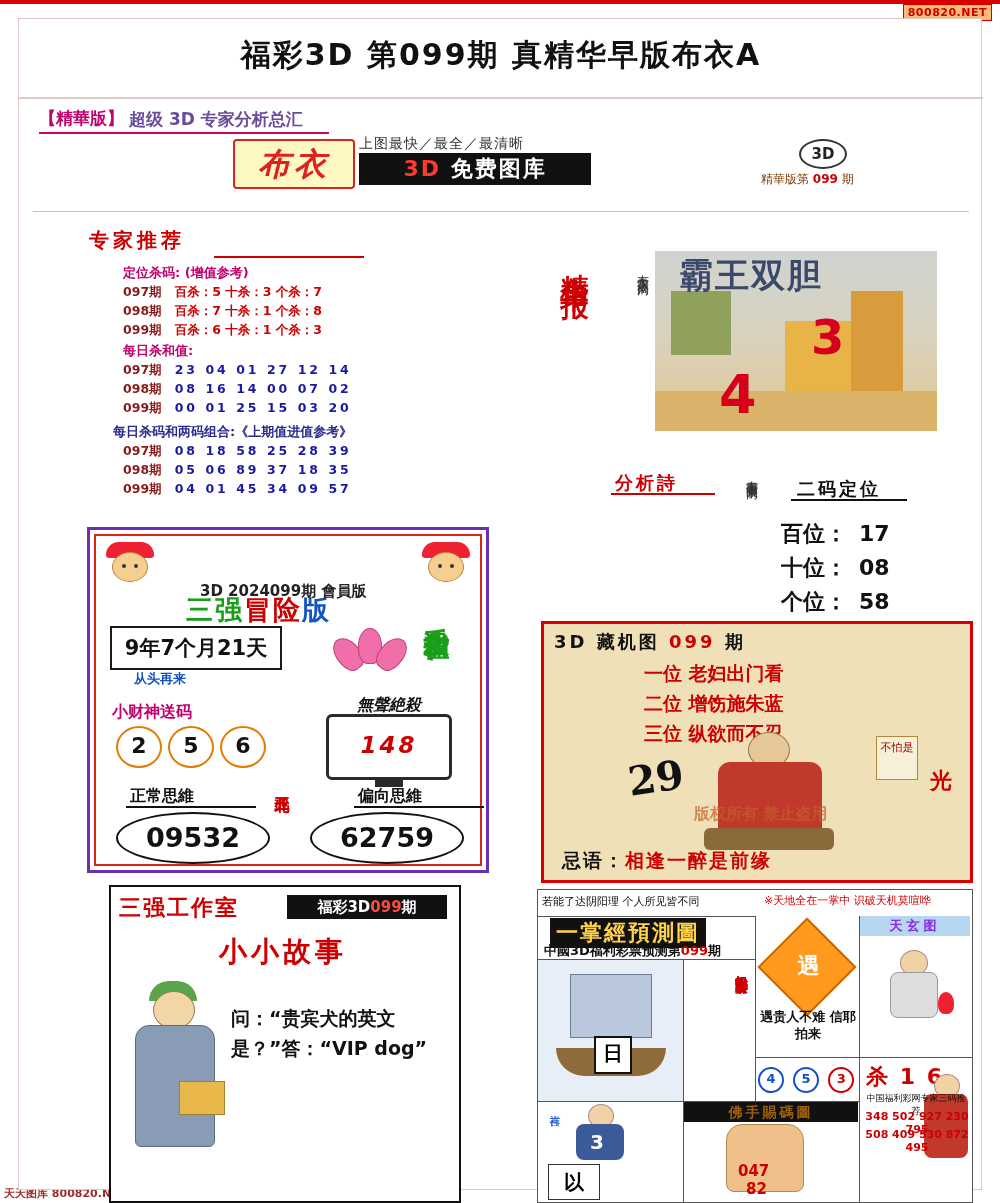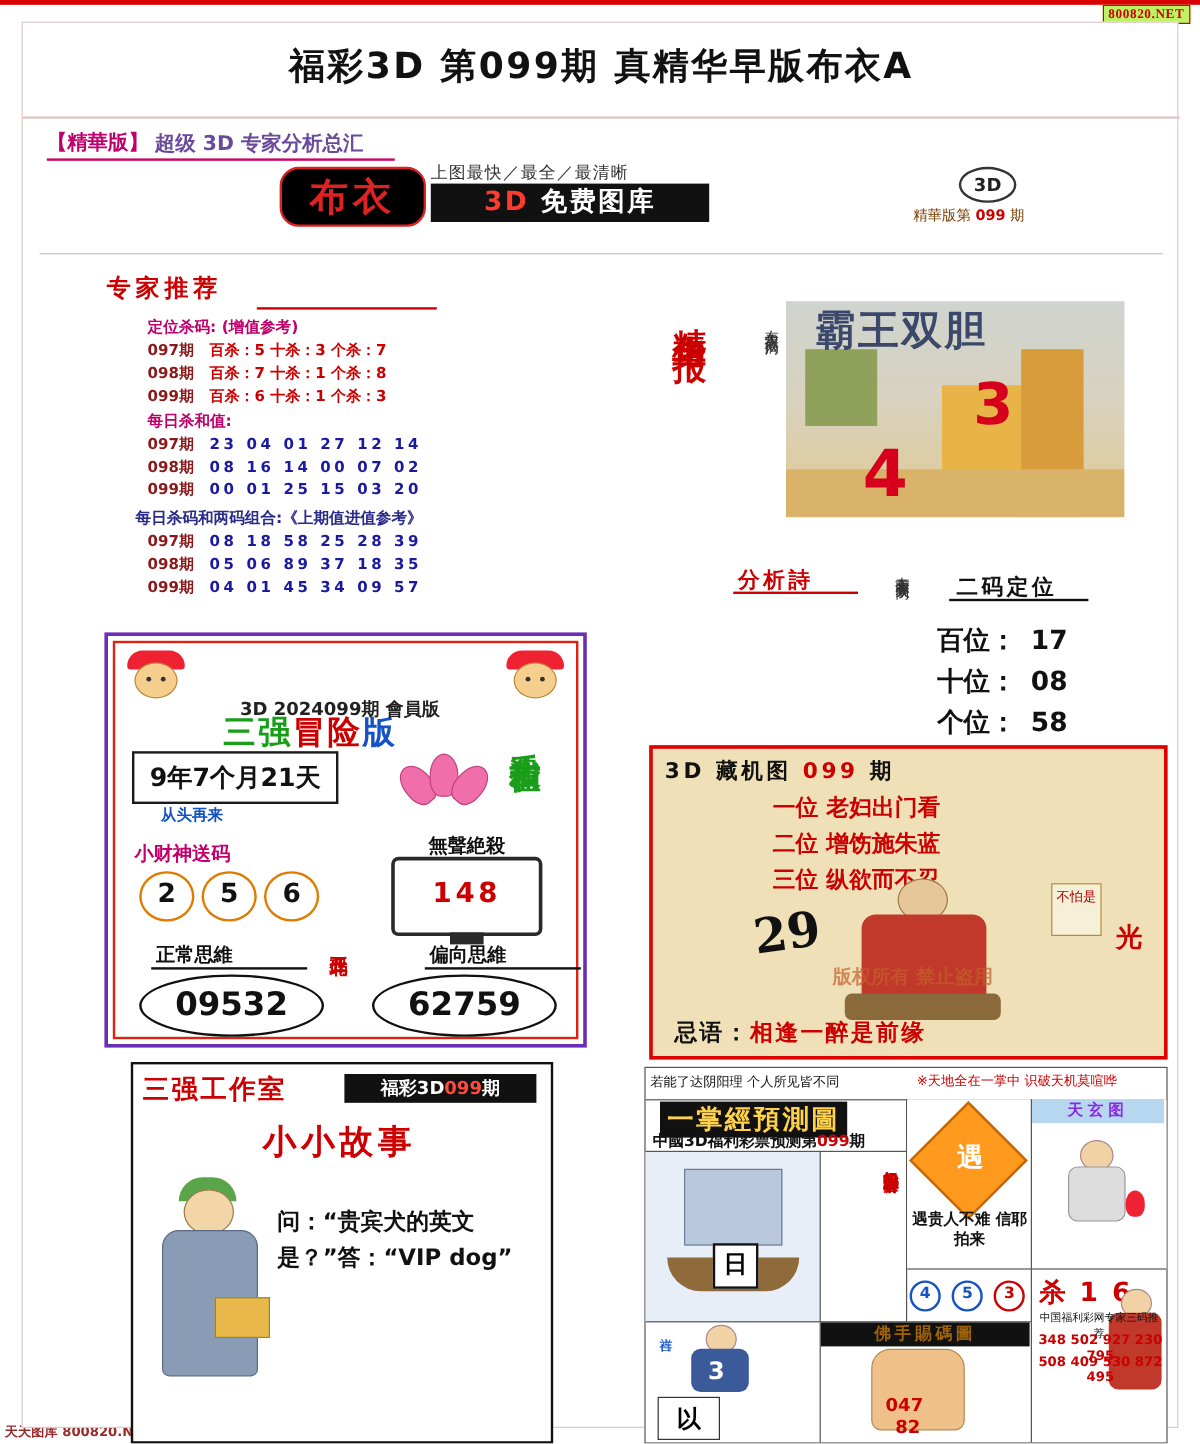--- a/index.html
+++ b/index.html
@@ -1,30 +1,30 @@
 <!DOCTYPE html>
 <html><head>
 <meta charset="utf-8">
 <style>
   html,body{margin:0;padding:0;background:#fff;}
   body{width:1000px;height:1203px;position:relative;font-family:"DejaVu Sans","Liberation Sans",sans-serif;}
   .page{position:absolute;left:0;top:0;width:1000px;height:1203px;background:#fff;}
   .redline{position:absolute;left:0;top:0;width:1000px;height:4px;background:#d90000;}
-  .watermark-tr{position:absolute;right:8px;top:4px;border:1px solid #c00;color:#c00;font-size:11px;font-weight:bold;padding:1px 4px;background:#bef264;letter-spacing:.5px;font-family:Liberation Serif, serif;}
+  .watermark-tr{position:absolute;right:8px;top:4px;border:1px solid #c00;color:#c00;font-size:11px;font-weight:bold;padding:1px 4px;background:#fdba74;letter-spacing:.5px;}
   .watermark-bl{position:absolute;left:4px;bottom:2px;font-size:11px;color:#9b2b2b;font-weight:bold;}
   .sheet{position:absolute;left:18px;top:18px;width:964px;height:1172px;border:1px solid #e2c7c7;background:#fff;box-sizing:border-box;}
   .title{position:absolute;left:0;top:16px;width:964px;text-align:center;font-size:30px;font-weight:bold;color:#111;letter-spacing:2px;font-family:"DejaVu Sans",sans-serif;}
   .hdr-rule{position:absolute;left:0;top:78px;width:964px;height:2px;background:#e2c7c7;}
 
   .banner{position:absolute;left:14px;top:88px;width:936px;height:112px;}
   .banner-tag{position:absolute;left:6px;top:0px;font-size:17px;font-weight:bold;color:#c0006c;}
   .banner-tag2{position:absolute;left:96px;top:1px;font-size:17px;font-weight:bold;color:#6a4b9b;}
   .banner-underline{position:absolute;left:6px;top:25px;width:290px;height:2px;background:#c06;}
   .logo-wrap{position:absolute;left:200px;top:30px;width:360px;height:52px;}
-  .logo-buyi{position:absolute;left:0;top:2px;width:118px;height:46px;background:#000000;border:2px solid #d22;border-radius:16px;color:#d22;font-size:32px;font-weight:bold;text-align:center;line-height:46px;letter-spacing:4px;}
+  .logo-buyi{position:absolute;left:0;top:2px;width:118px;height:46px;background:#fef9c3;border:2px solid #d22;border-radius:4px;color:#d22;font-size:32px;font-weight:bold;text-align:center;line-height:46px;letter-spacing:4px;font-style:italic;}
   .logo-top{position:absolute;left:126px;top:-2px;font-size:14px;color:#333;letter-spacing:1px;}
   .logo-black{position:absolute;left:126px;top:16px;width:232px;height:32px;background:#111;color:#fff;font-size:22px;font-weight:bold;line-height:32px;text-align:center;letter-spacing:2px;}
   .logo-black .red{color:#ff3b30;}
   .circle3d{position:absolute;left:766px;top:32px;width:44px;height:26px;border:2px solid #333;border-radius:50%;text-align:center;font-size:15px;font-weight:bold;line-height:26px;color:#222;}
   .jh-no{position:absolute;left:728px;top:64px;font-size:12px;color:#7a3b00;}
   .jh-no .num{color:#c00;font-weight:bold;}
   .banner-rule{position:absolute;left:0px;top:104px;width:936px;height:1px;background:#cfc0c0;}
 
   
   .expert{position:absolute;left:70px;top:208px;width:400px;}
@@ -48,21 +48,21 @@
   .hat .cap{position:absolute;left:2px;top:2px;width:48px;height:16px;border-radius:16px 16px 4px 4px;background:#e23;}
   .hat .eye{position:absolute;top:24px;width:4px;height:4px;border-radius:50%;background:#333;}
   .bs-day{position:absolute;left:20px;top:96px;width:168px;height:40px;border:2px solid #1a1a1a;background:#fff;text-align:center;line-height:40px;font-size:21px;font-weight:bold;color:#111;}
   .bs-day2{position:absolute;left:44px;top:140px;font-size:13px;color:#1552c4;font-weight:bold;}
   .lotus{position:absolute;left:236px;top:92px;width:90px;height:52px;}
   .petal{position:absolute;width:22px;height:34px;border-radius:50% 50% 40% 40%;background:#f06ea9;border:1px solid #c0407c;}
   .bs-qian{position:absolute;left:330px;top:76px;font-size:26px;font-weight:bold;color:#1a9e1a;writing-mode:vertical-rl;letter-spacing:2px;}
   .bs-xiao{position:absolute;left:22px;top:172px;font-size:16px;font-weight:bold;color:#c0006c;}
   .balls{position:absolute;left:26px;top:196px;width:160px;height:42px;}
   .ball{position:absolute;top:0;width:42px;height:38px;border:2px solid #e07b00;border-radius:50%;text-align:center;line-height:36px;font-size:22px;font-weight:bold;color:#111;background:#fff;}
-  .tv{position:absolute;left:236px;top:184px;width:120px;height:60px;border:3px solid #2a2a2a;border-radius:6px;background:#fff;}
+  .tv{position:absolute;left:236px;top:184px;width:120px;height:60px;border:3px solid #2a2a2a;border-radius:6px;background:#fff;font-style:italic;}
   .tv .lbl{position:absolute;left:0;top:-22px;width:120px;text-align:center;font-size:16px;font-weight:bold;color:#111;}
   .tv .val{text-align:center;font-size:23px;font-weight:bold;color:#c00;line-height:56px;letter-spacing:3px;}
   .tv .stand{position:absolute;left:46px;top:60px;width:28px;height:10px;background:#2a2a2a;}
   .bs-zc{position:absolute;left:40px;top:256px;font-size:16px;font-weight:bold;color:#111;}
   .bs-px{position:absolute;left:268px;top:256px;font-size:16px;font-weight:bold;color:#111;}
   .bs-line{position:absolute;height:2px;background:#111;}
   .ell{position:absolute;top:282px;width:150px;height:48px;border:2px solid #111;border-radius:50%;text-align:center;line-height:48px;font-size:27px;font-weight:bold;color:#111;}
   .bs-wuma{position:absolute;left:184px;top:256px;font-size:15px;font-weight:bold;color:#c00;writing-mode:vertical-rl;line-height:16px;}
 
   .box-work{position:absolute;left:90px;top:866px;width:352px;height:318px;border:2px solid #111;background:#fff;box-sizing:border-box;}

